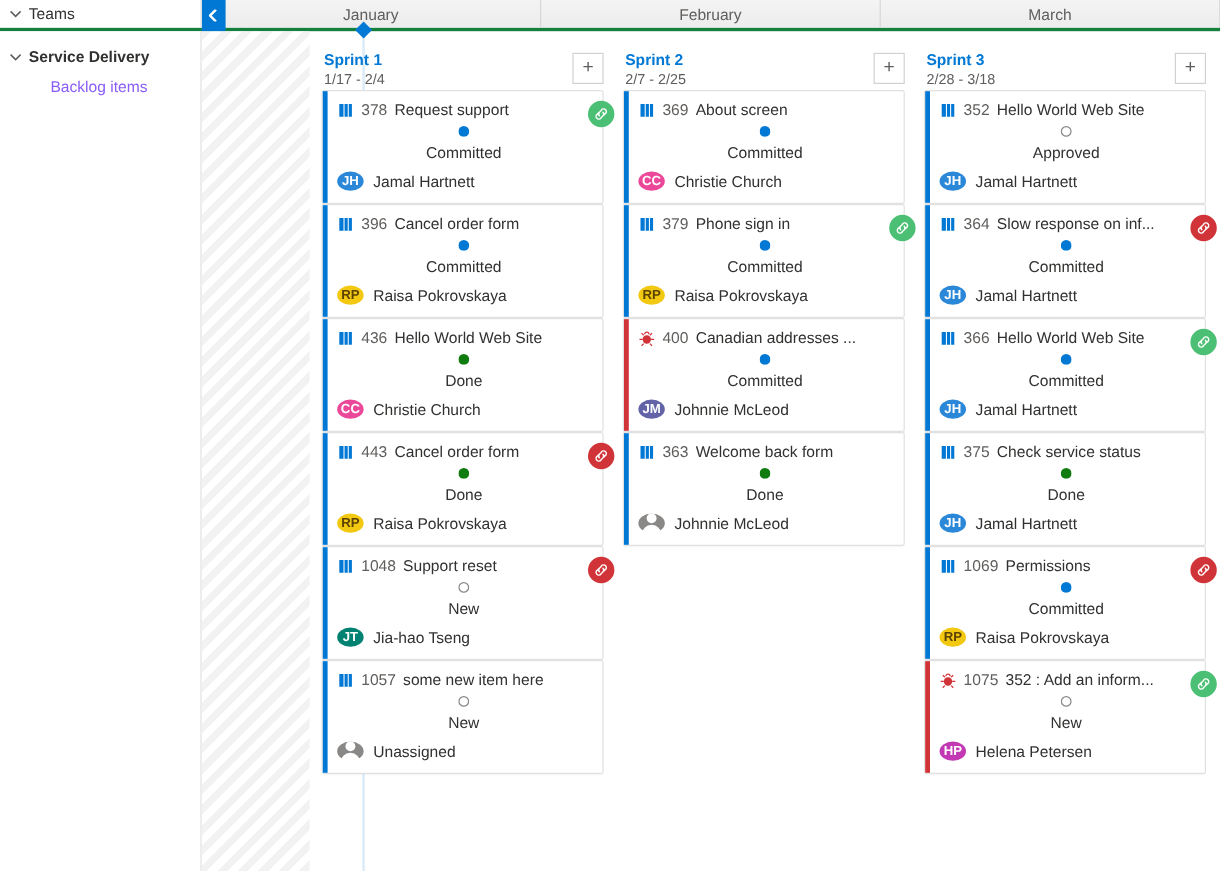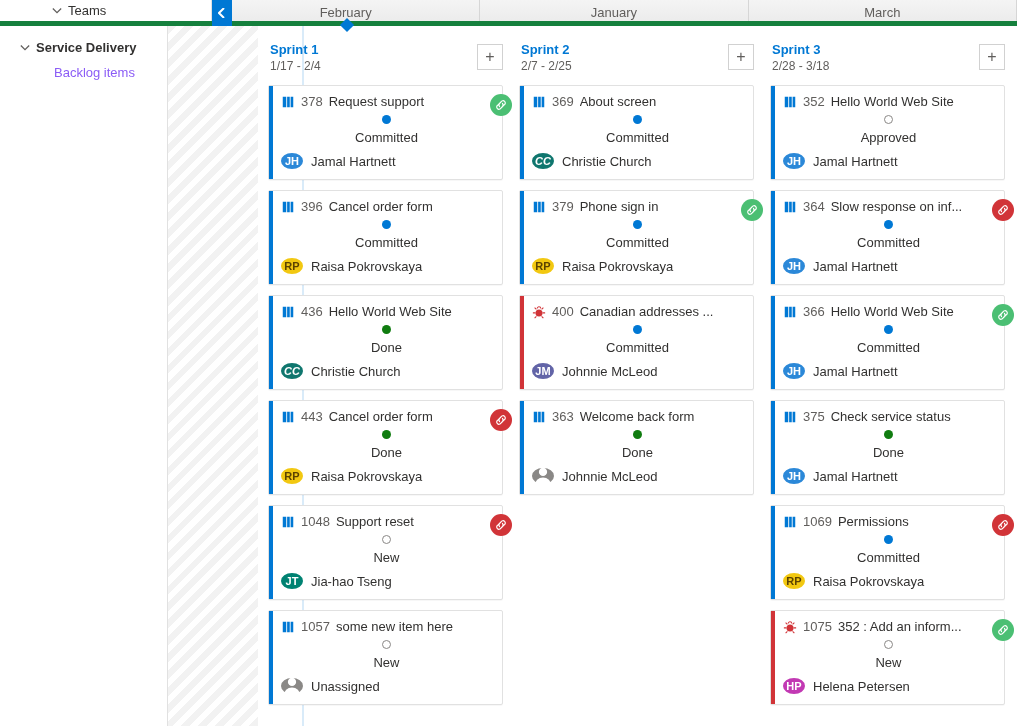--- a/index.html
+++ b/index.html
@@ -1,38 +1,38 @@
 <!DOCTYPE html>
 <html><head>
 <meta charset="utf-8">
 <style>
   * { box-sizing: border-box; }
   html, body { margin: 0; padding: 0; font-family: "Segoe UI", Arial, sans-serif; font-size: 13px; color: #323130; background: #fff; }
   .root { width: 1017px; height: 726px; display: flex; flex-direction: column; overflow: hidden; }
 
   
-  .timeline-row { display: flex; height: 26px; border-bottom: 5px solid #15803d; padding-left: 44px; }
+  .timeline-row { display: flex; height: 26px; border-bottom: 3px solid #15803d; }
   .teams-cell { width: 168px; display: flex; align-items: center; padding-left: 8px; border-right: 1px solid #e1e1e1; background: #fff; gap: 6px; z-index: 3; }
   .timeline-months { flex: 1; position: relative; display: flex; background: linear-gradient(#f4f4f4,#ececec); }
   .back-btn { position: absolute; left: 0; top: 0; width: 20px; height: 26px; background: #0078d4; color: #fff; display: flex; align-items: center; justify-content: center; cursor: pointer; border: none; }
   .month { flex: 1; text-align: center; line-height: 26px; color: #605e5c; border-right: 1px solid #d6d6d6; }
   .month:last-child { border-right: none; }
   .today-marker { position: absolute; left: 130px; top: 0; width: 10px; height: 10px; background: #0078d4; transform: rotate(45deg); top: 20px; }
 
   
   .body-row { flex: 1; display: flex; overflow: hidden; }
-  .lanes-header { width: 168px; border-right: 1px solid #e1e1e1; padding: 8px 12px; background: #fff; z-index: 2; }
+  .lanes-header { width: 168px; border-right: 1px solid #e1e1e1; padding: 8px 0; background: #fff; z-index: 2; }
   .lane-title { display: flex; align-items: center; gap: 6px; padding: 6px 8px; font-weight: 600; }
   .lane-link { padding: 4px 8px 4px 42px; color: #8b5cf6; cursor: pointer; }
 
   .board { flex: 1; display: flex; position: relative; overflow: hidden; }
   .hatch { position: absolute; left: 0; top: 0; bottom: 0; width: 90px; background: repeating-linear-gradient(135deg, #f2f2f2 0 6px, #ffffff 6px 12px); z-index: 0; }
   .today-line-body { position: absolute; left: 134px; top: 0; bottom: 0; width: 2px; background: #0078d4; opacity: .15; z-index: 0; }
   .columns { display: flex; gap: 16px; padding: 12px 12px 12px 100px; z-index: 1; position: relative; width: 100%; }
-  .sprint-col { width: 245px; display: flex; flex-direction: column; gap: 10px; }
+  .sprint-col { width: 245px; display: flex; flex-direction: column; }
   .sprint-head { position: relative; padding: 4px 2px 2px; }
   .sprint-title { color: #0078d4; font-weight: 600; }
   .sprint-dates { color: #605e5c; font-size: 12px; margin-top: 2px; }
   .add-btn { position: absolute; right: 0; top: 6px; width: 26px; height: 26px; border: 1px solid #d1d1d1; background: #fff; color: #605e5c; cursor: pointer; display: flex; align-items: center; justify-content: center; font-size: 16px; }
 
   .card { background: #fff; border: 1px solid #e1e1e1; border-radius: 2px; padding: 8px 10px 10px 10px; position: relative; box-shadow: 0 1px 0 rgba(0,0,0,.03); }
   .card .stripe { position: absolute; left: 0; top: 0; bottom: 0; width: 4px; }
   .stripe-blue { background: #0078d4; }
   .stripe-red { background: #d13438; }
   .card-row1 { display: flex; align-items: center; gap: 6px; padding-left: 2px; }
@@ -41,21 +41,21 @@
   .card-row2 { display: flex; align-items: center; gap: 6px; margin-top: 6px; padding-left: 2px; flex-direction: column; }
   .state-dot { width: 9px; height: 9px; border-radius: 50%; border: 1px solid transparent; display: inline-block; }
   .dot-committed { background: #0078d4; }
   .dot-done { background: #107c10; }
   .dot-new { background: #fff; border-color: #8a8886; }
   .dot-approved { background: #fff; border-color: #8a8886; }
   .card-row3 { display: flex; align-items: center; gap: 8px; margin-top: 8px; padding-left: 2px; }
   .avatar { width: 22px; height: 16px; border-radius: 50%; display: inline-flex; align-items: center; justify-content: center; font-size: 11px; font-weight: 600; color: #fff; flex: 0 0 22px; }
   .av-jh { background: #2b88d8; }
   .av-rp { background: #f2c811; color: #5c4300; }
-  .av-cc { background: #0f766e; font-style: italic; }
+  .av-cc { background: #ec4899; }
   .av-jm { background: #6264a7; }
   .av-jt { background: #008272; }
   .av-hp { background: #c239b3; }
   .av-un { background: #8a8886; }
 
   .type-icon { width: 14px; height: 14px; display: inline-flex; }
   .type-pbi svg { fill: #0078d4; }
   .type-bug svg { fill: #d13438; }
 
   .link-badge { position: absolute; right: -10px; top: 8px; width: 22px; height: 22px; border-radius: 50%; display: flex; align-items: center; justify-content: center; }
@@ -75,22 +75,22 @@
           <path d="M1 3 l5 5 l5 -5" fill="none" stroke="#605e5c" stroke-width="1.5"></path>
         </svg>
       <span>Teams</span>
     </div>
     <div class="timeline-months">
       <button class="back-btn">
         <svg width="8" height="10" viewBox="0 0 8 10">
             <path d="M6 0 L1 5 L6 10" fill="none" stroke="#fff" stroke-width="2"></path>
           </svg>
       </button>
+      <div class="month">January</div>
       <div class="month">February</div>
-      <div class="month">January</div>
       <div class="month">March</div>
       <div class="today-marker"></div>
     </div>
   </div>
 
   <div class="body-row">
     <div class="lanes-header">
       <div class="lane-title">
         <svg class="chev" viewBox="0 0 12 12">
             <path d="M1 3 l5 5 l5 -5" fill="none" stroke="#605e5c" stroke-width="1.5"></path>

